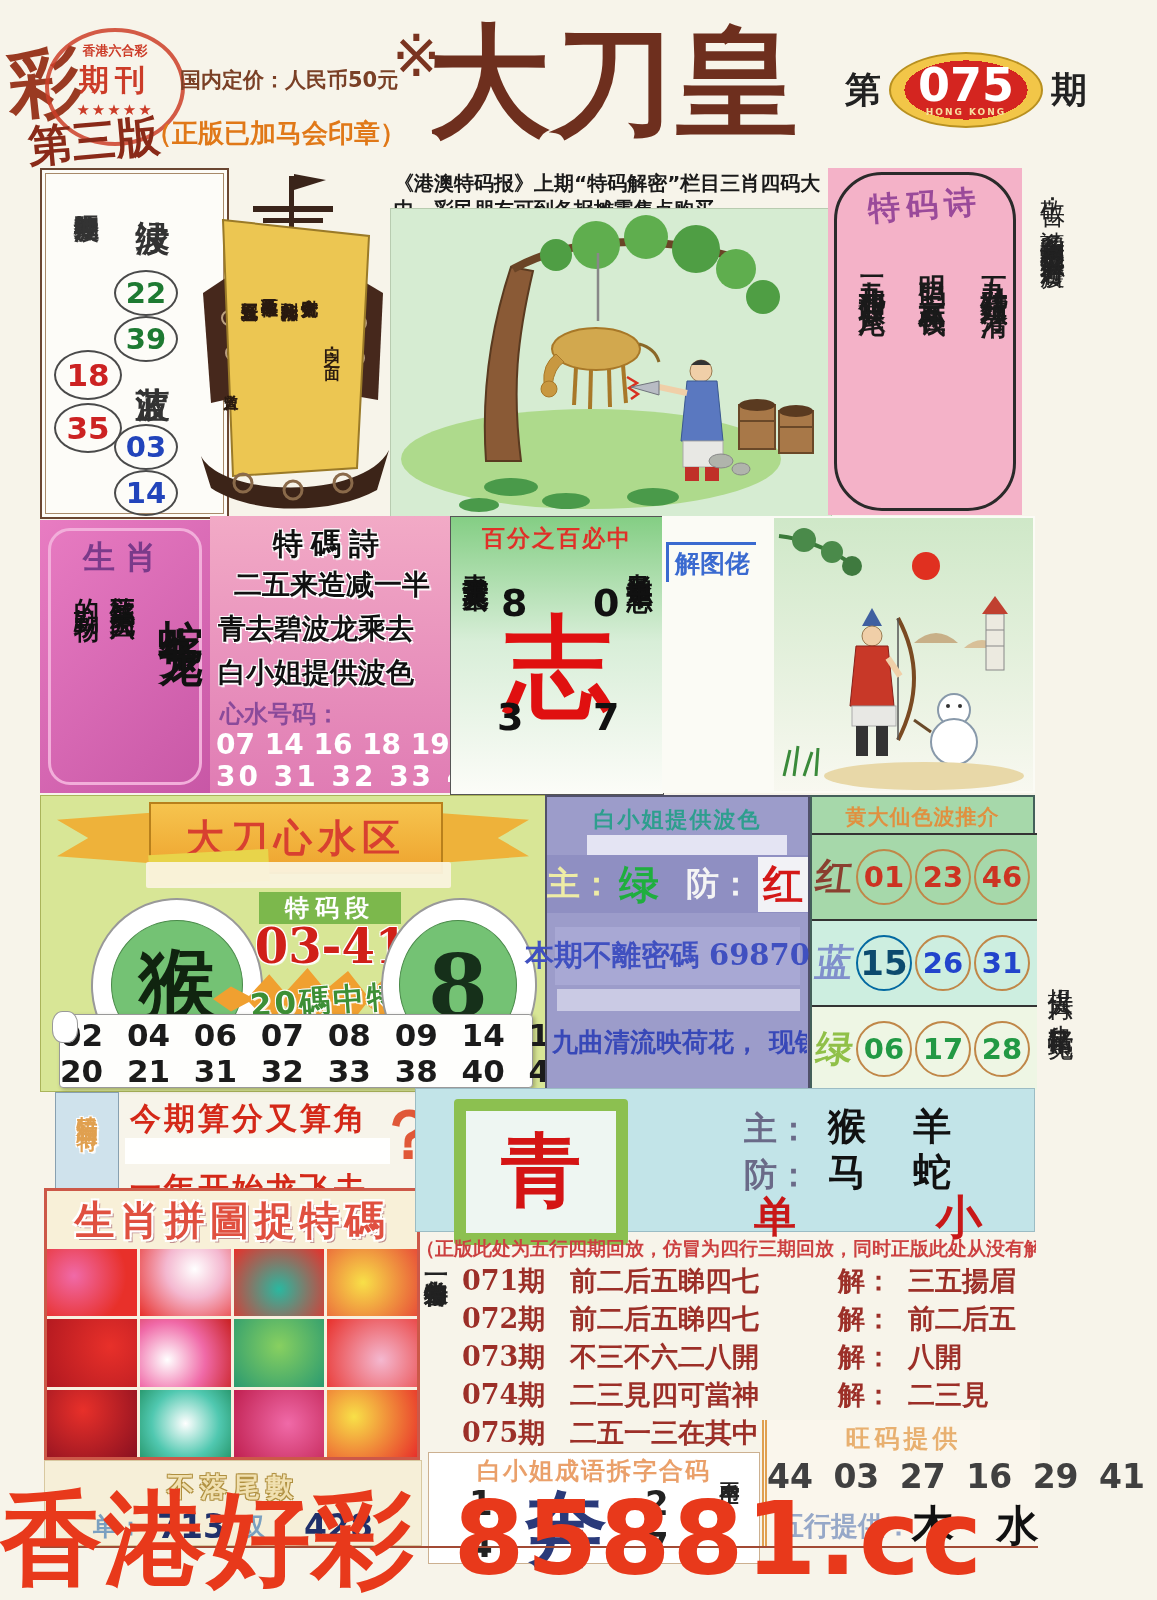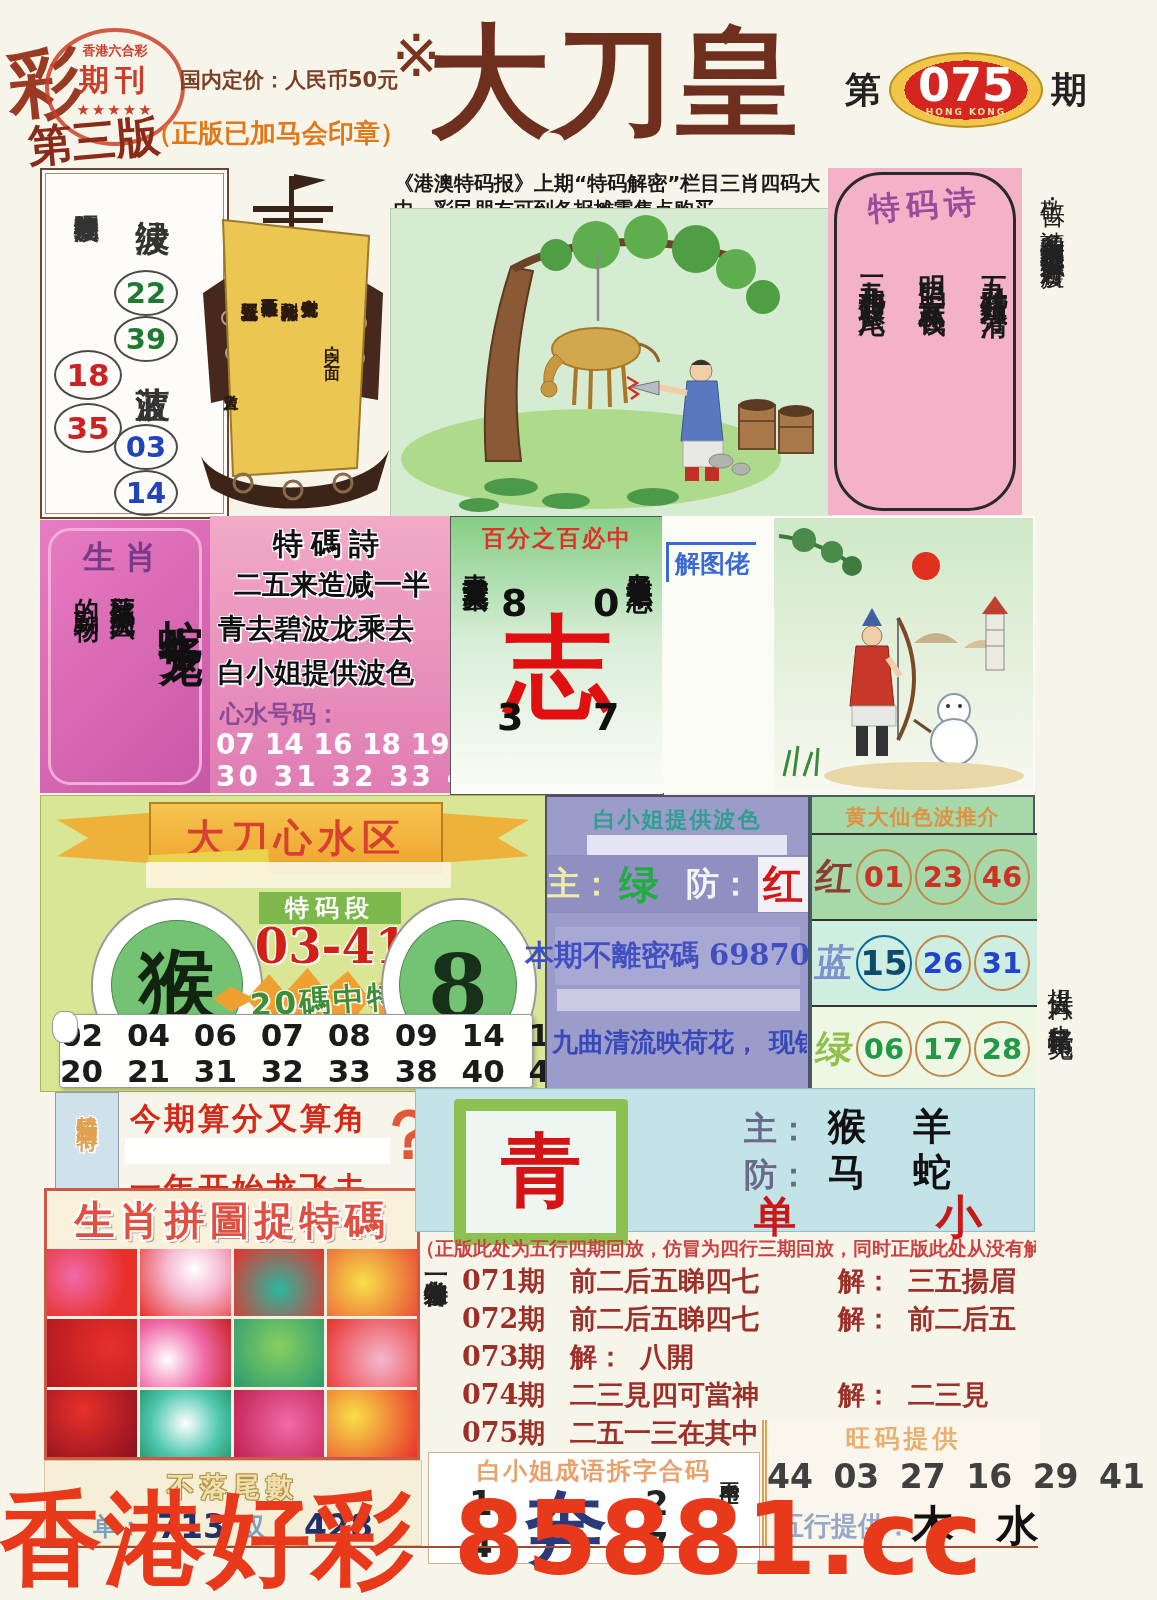--- a/index.html
+++ b/index.html
@@ -373,20 +373,21 @@
     <span>三五揚眉</span>
   </div>
   <div class="row" style="height:38px;gap:16px;font-size:27px;font-weight:bold;color:#9c2f28;">
     <span style="width:92px;">072期</span>
     <span style="width:252px;">前二后五睇四七</span>
     <span>解：</span>
     <span>前二后五</span>
   </div>
   <div class="row" style="height:38px;gap:16px;font-size:27px;font-weight:bold;color:#9c2f28;">
     <span style="width:92px;">073期</span>
+    <span style="width:252px;">不三不六二八開</span>
     <span>解：</span>
     <span>八開</span>
   </div>
   <div class="row" style="height:38px;gap:16px;font-size:27px;font-weight:bold;color:#9c2f28;">
     <span style="width:92px;">074期</span>
     <span style="width:252px;">二三見四可當神</span>
     <span>解：</span>
     <span>二三見</span>
   </div>
   <div class="row" style="height:38px;gap:16px;font-size:27px;font-weight:bold;color:#9c2f28;">

